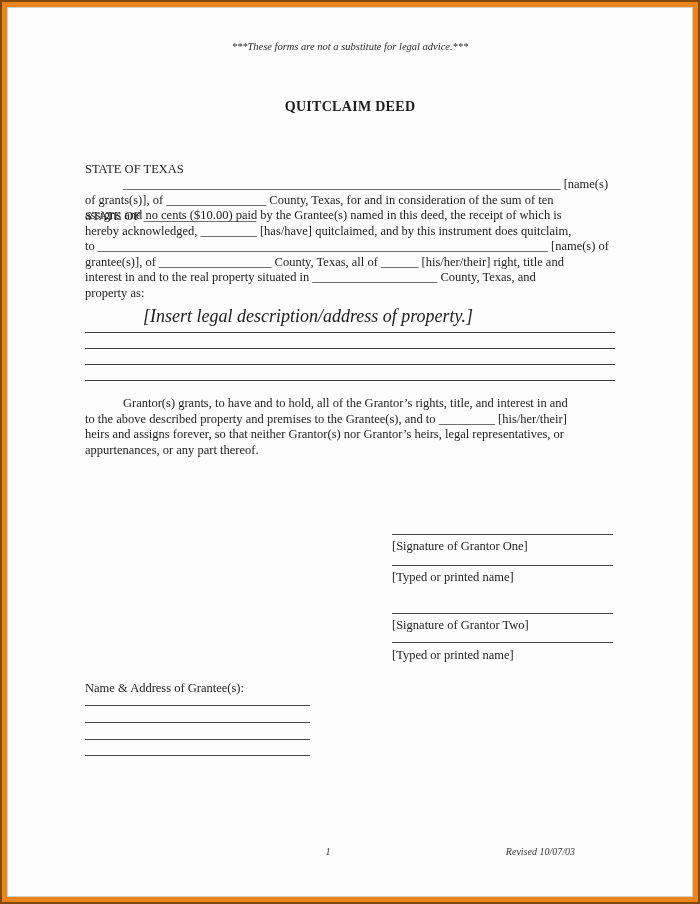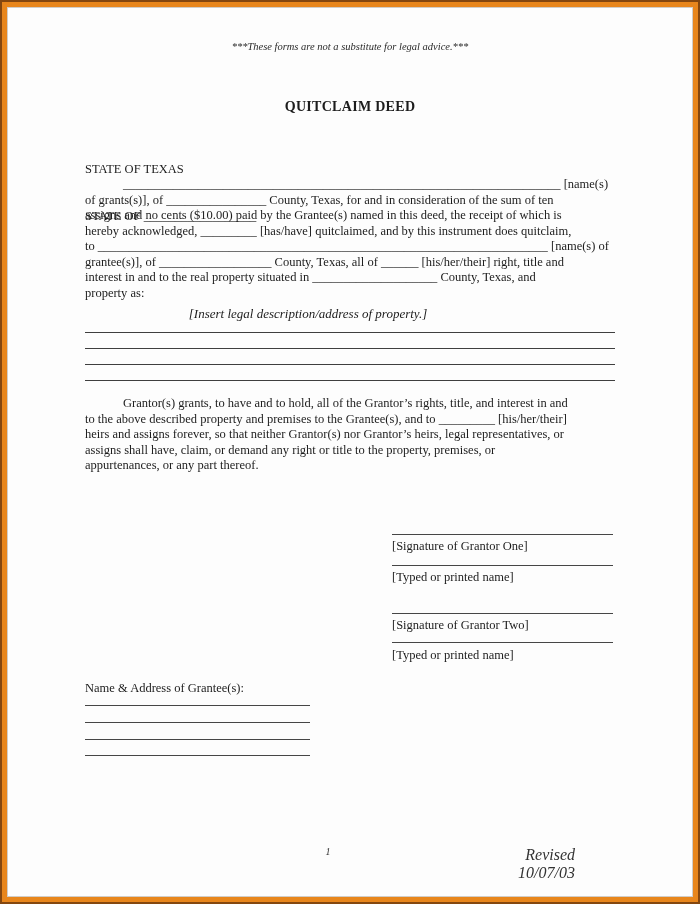--- a/index.html
+++ b/index.html
@@ -26,21 +26,21 @@
     text-align:center;font-weight:bold;font-size:14px;letter-spacing:.3px;
   }
   .state-county{top:131px;left:85px;line-height:15.5px;font-size:12.5px;white-space:pre;}
   .para{left:85px;width:545px;font-size:12.5px;line-height:15.5px;}
   .para .ln{white-space:pre;height:15.5px;overflow:visible;}
   .ind{padding-left:38px;}
   .p1{top:177px;}
   .p2{top:396px;}
   .insert-note{
     top:306px;left:0;width:616px;text-align:center;
-    font-style:italic;font-size:13px;
+    font-style:italic;font-size:18px;
   }
   .hline{
     position:absolute;left:85px;width:530px;height:0;
     border-top:1px solid #3f3f3f;
   }
   .executed{
     top:492px;left:85px;width:545px;font-size:12.5px;white-space:pre;
   }
   .sigline{
     position:absolute;left:392px;width:221px;height:0;
@@ -49,21 +49,21 @@
   .siglabel{
     position:absolute;left:392px;width:221px;
     font-size:12.5px;line-height:14px;
   }
   .grantee-head{top:681px;left:85px;font-size:12.5px;}
   .gline{
     position:absolute;left:85px;width:225px;height:0;
     border-top:1px solid #464646;
   }
   .page-num{top:846px;left:318px;width:20px;text-align:center;font-style:italic;font-size:10px;color:#333;}
-  .revised{top:846px;left:475px;width:100px;text-align:right;font-style:italic;font-size:16px;color:#333;}
+  .revised{top:846px;left:475px;width:100px;text-align:right;font-style:italic;font-size:10px;color:#333;}
 </style>
 </head>
 <body>
 
 <div class="page">
 
   <div class="abs disclaimer">***These forms are not a substitute for legal advice.***</div>
 
   <div class="abs title">QUITCLAIM DEED</div>
 
@@ -87,21 +87,20 @@
 
   <div class="hline" style="top:332px"></div>
   <div class="hline" style="top:348px"></div>
   <div class="hline" style="top:364px"></div>
   <div class="hline" style="top:380px"></div>
 
   <div class="abs para p2">
     <div class="ln ind">Grantor(s) grants, to have and to hold, all of the Grantor’s rights, title, and interest in and</div>
     <div class="ln">to the above described property and premises to the Grantee(s), and to _________ [his/her/their]</div>
     <div class="ln">heirs and assigns forever, so that neither Grantor(s) nor Grantor’s heirs, legal representatives, or</div>
-    <div class="ln">assigns shall have, claim, or demand any right or title to the property, premises, or</div>
     <div class="ln">appurtenances, or any part thereof.</div>
   </div>
 
 
   <div class="sigline" style="top:534px"></div>
   <div class="siglabel" style="top:539px">[Signature of Grantor One]</div>
   <div class="sigline" style="top:565px"></div>
   <div class="siglabel" style="top:570px">[Typed or printed name]</div>
 
   <div class="sigline" style="top:613px"></div>

